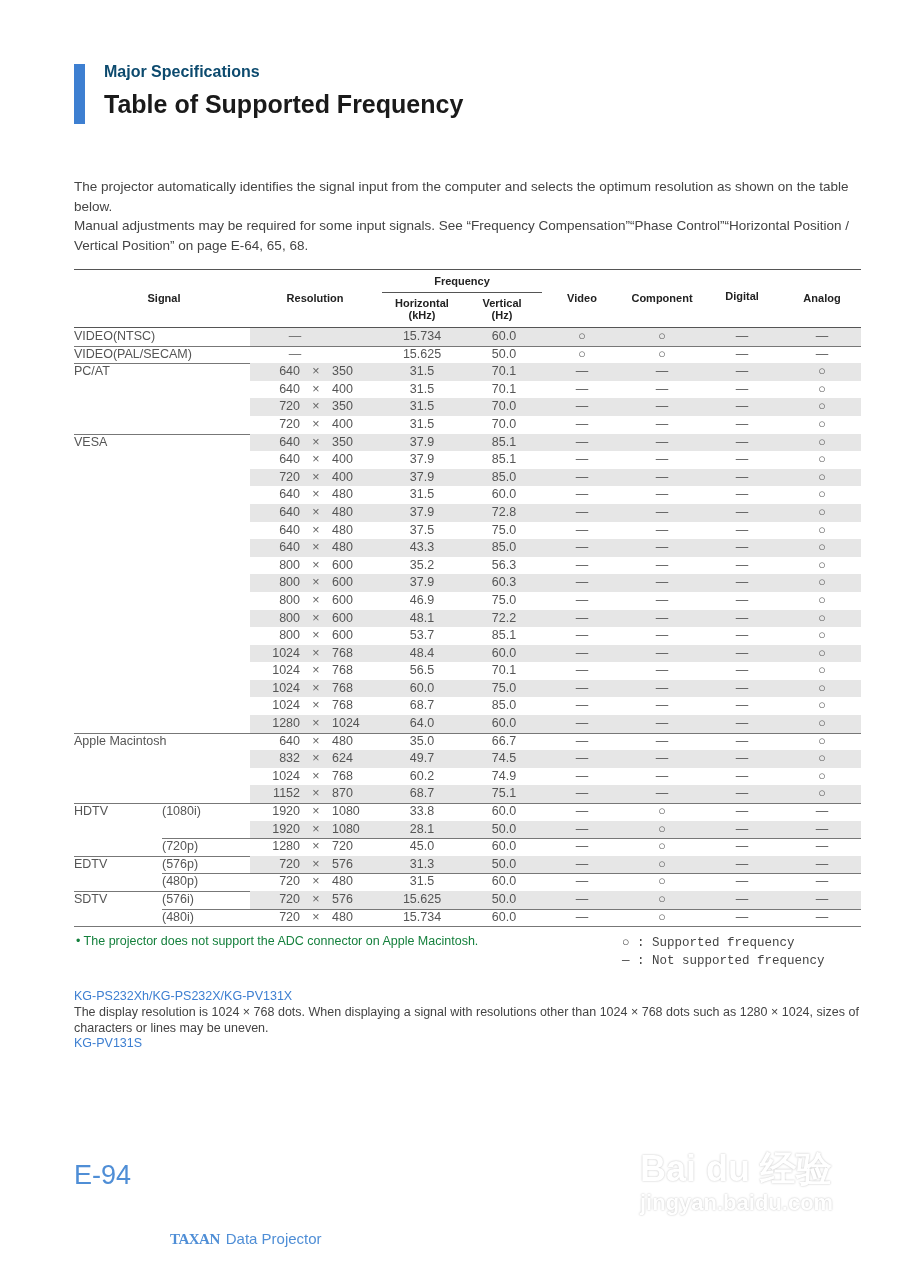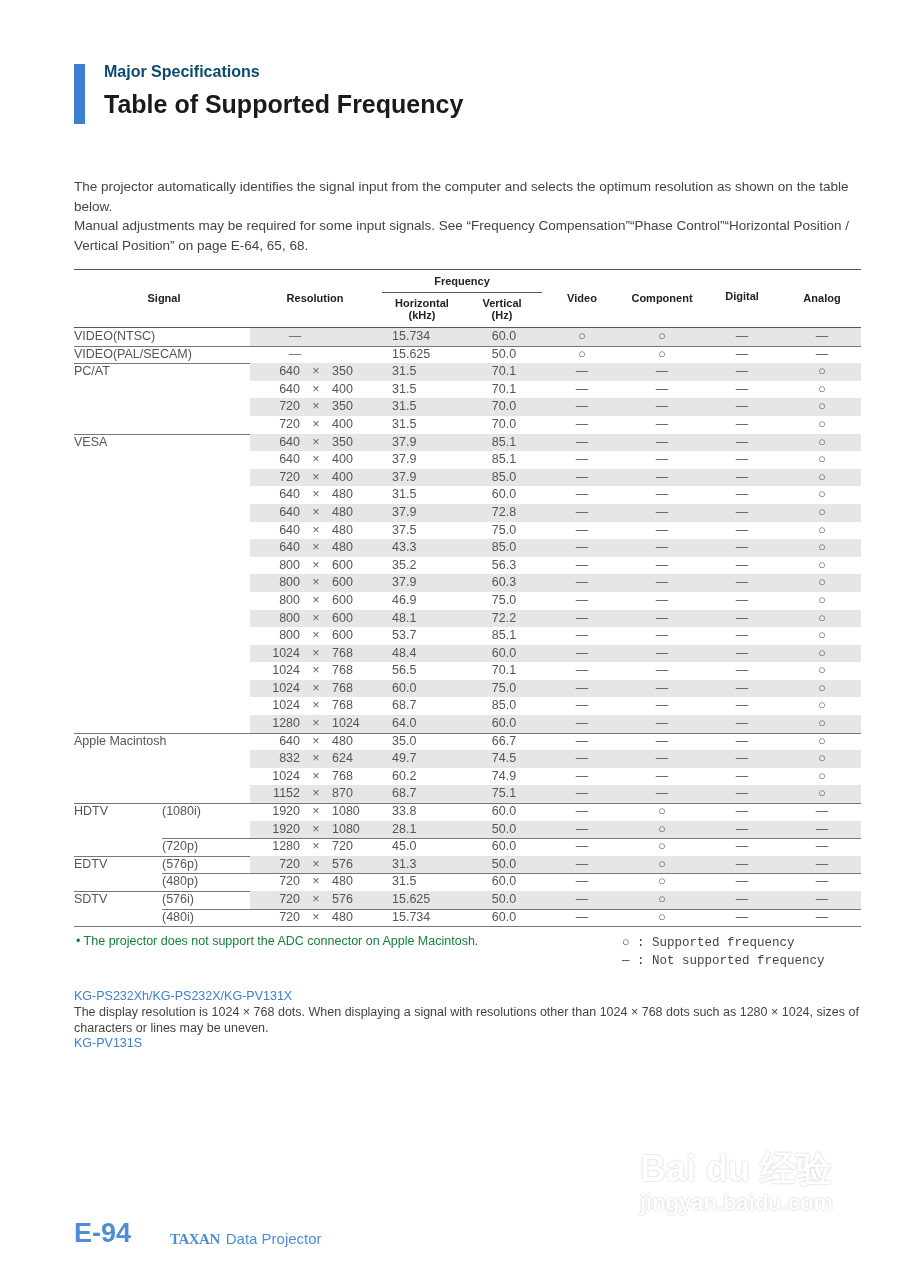--- a/index.html
+++ b/index.html
@@ -14,34 +14,34 @@
   .hdr span{position:absolute;text-align:center;}
   .freq-line{position:absolute;left:308px;top:22px;width:160px;border-top:1px solid #555;}
   .row{position:relative;height:17.6px;font-size:12.5px;color:#555;line-height:17.6px;}
   .row .shade{position:absolute;left:176px;right:0;top:0;bottom:0;background:#e6e6e6;}
   .row span{position:absolute;top:0;}
   .sig{left:0;}
   .sub{left:88px;}
   .rw{left:196px;width:30px;text-align:right;}
   .rx{left:236px;width:12px;text-align:center;color:#666;}
   .rh{left:258px;width:40px;}
-  .hz{left:318px;width:60px;}
+  .hz{left:318px;width:60px;text-align:center;}
   .vt{left:400px;width:60px;text-align:center;}
   .c1{left:478px;width:60px;text-align:center;}
   .c2{left:558px;width:60px;text-align:center;}
   .c3{left:638px;width:60px;text-align:center;}
   .c4{left:718px;width:60px;text-align:center;}
   .sep-full{position:absolute;left:0;right:0;bottom:-1px;border-bottom:1.2px solid #777;}
   .sep-sub{position:absolute;left:88px;right:0;bottom:-1px;border-bottom:1.2px solid #777;}
   .tbl-bottom{border-top:1.8px solid #777;}
   .note{position:absolute;left:76px;top:934px;font-size:12.5px;color:#15803d;}
   .legend{position:absolute;left:622px;top:934px;font-size:12.5px;color:#444;line-height:18px;font-family:Liberation Mono, monospace;}
   .model{position:absolute;left:74px;width:790px;font-size:12.5px;color:#444;line-height:16px;}
   .model .mt{font-weight:normal;color:#3d7fd1;}
-  .page-no{position:absolute;left:74px;top:1218px;font-size:27px;font-weight:bold;color:#4f8ed6;}
+  .page-no{position:absolute;left:74px;top:1160px;font-size:27px;font-weight:normal;color:#4f8ed6;}
   .brand{position:absolute;left:170px;top:1230px;font-size:15px;color:#4f8ed6;}
   .brand b{font-family:"Liberation Serif",serif;font-weight:bold;letter-spacing:-0.5px;margin-right:6px;}
   .wm{position:absolute;left:640px;top:1145px;color:#e8e8e8;font-weight:bold;}
   .wm .big{font-size:36px;text-shadow:0 0 2px #bbb;color:#fff;}
   .wm .small{font-size:22px;color:#fff;text-shadow:0 0 2px #bbb;display:block;margin-top:-4px;}
 </style>
 </head>
 <body>
 
 <div class="accent-bar"></div>

